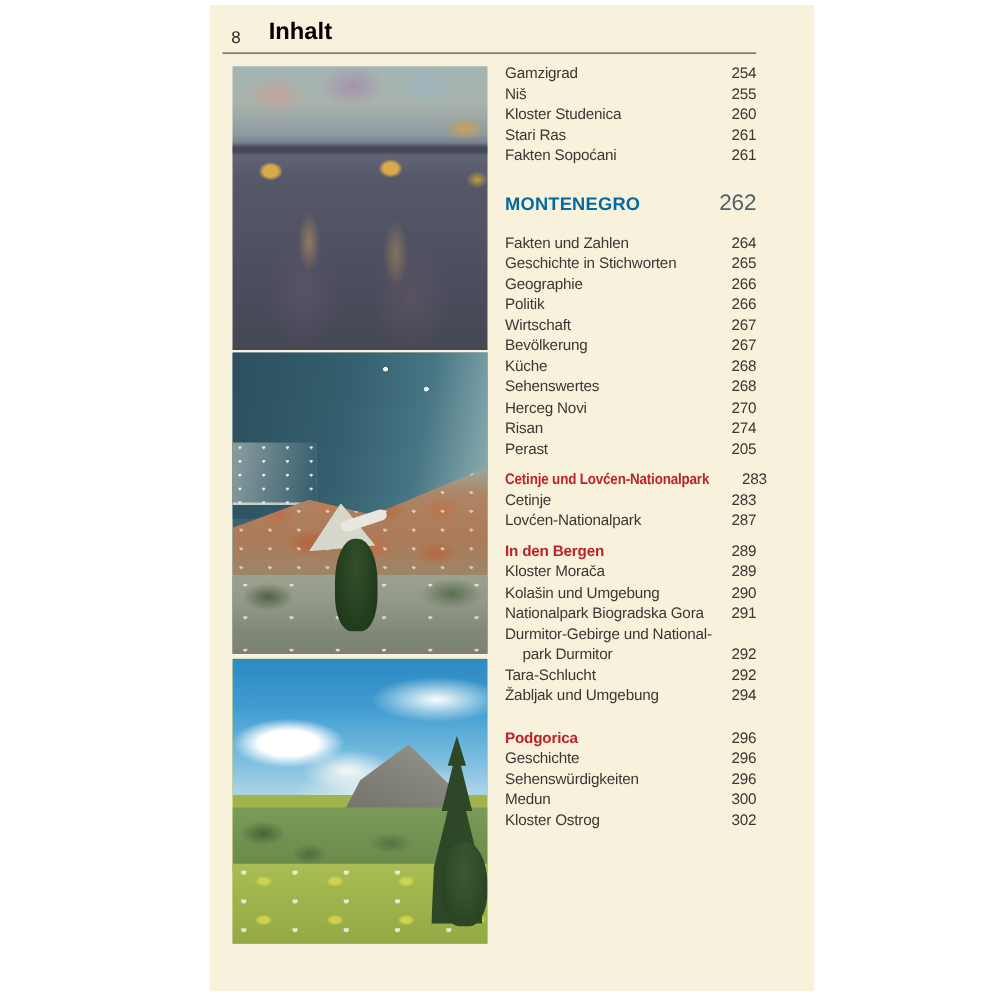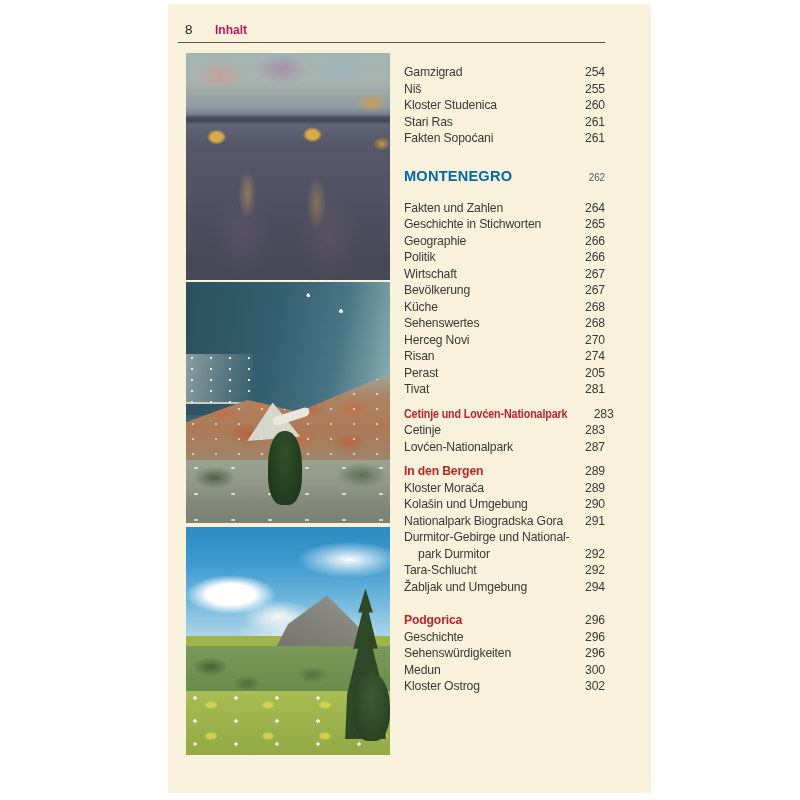--- a/index.html
+++ b/index.html
@@ -5,21 +5,21 @@
 <style>
   html,body{margin:0;padding:0;}
   body{width:800px;height:800px;background:#ffffff;position:relative;overflow:hidden;
        font-family:"Liberation Sans", sans-serif;}
   .page{position:absolute;left:168px;top:4px;width:483px;height:789px;background:#f8f1dc;}
 
   
   .header{position:absolute;left:10px;top:12px;width:427px;height:26px;
           border-bottom:1.5px solid #56524a;}
   .pnum{position:absolute;left:7px;bottom:5px;font-size:13.5px;color:#2c2a25;}
-  .ptitle{position:absolute;left:37px;bottom:5px;font-size:12px;font-weight:bold;color:#be185d;}
+  .ptitle{position:absolute;left:37px;bottom:5px;font-size:19px;font-weight:bold;color:#000000;}
 
   
   .photo{position:absolute;left:18px;width:204px;margin:0;padding:0;overflow:hidden;}
   .photo > div{position:absolute;}
   #fresco{top:49px;height:227px;
     background:
       radial-gradient(ellipse 13px 10px at 15% 37%, #d9ab46 0%, #d9ab46 45%, rgba(217,171,70,0) 75%),
       radial-gradient(ellipse 13px 10px at 62% 36%, #d9ab46 0%, #d9ab46 45%, rgba(217,171,70,0) 75%),
       radial-gradient(ellipse 12px 9px at 96% 40%, #c99b40 0%, rgba(201,155,64,0) 75%),
       radial-gradient(ellipse 22px 13px at 91% 22%, #c8a158 0%, rgba(200,161,88,0) 75%),
@@ -93,28 +93,28 @@
     clip-path:polygon(50% 0,68% 16%,58% 16%,80% 40%,68% 40%,95% 70%,100% 100%,0 100%,5% 70%,32% 40%,20% 40%,42% 16%,32% 16%);}
   .m-meadow{left:0;bottom:0;width:100%;height:28%;
     background:
       radial-gradient(4px 3px at 9px 7px, rgba(240,238,228,.9) 55%, rgba(240,238,228,0) 60%) 0 0/41px 23px repeat,
       radial-gradient(10px 6px at 25px 14px, rgba(214,216,80,.85) 40%, rgba(214,216,80,0) 70%) 0 0/57px 31px repeat,
       linear-gradient(180deg, #a9bd54 0%, #9fb44c 40%, #93a945 100%);}
   .m-bush{right:0;bottom:6%;width:18%;height:30%;border-radius:50% 50% 40% 40%;
     background:radial-gradient(ellipse at 50% 35%, #3d5a33 0%, #2b4524 70%);}
 
   
-  .toc{position:absolute;left:236px;top:60px;width:201px;color:#3b3833;letter-spacing:-0.15px;}
+  .toc{position:absolute;left:236px;top:46px;width:201px;color:#3b3833;letter-spacing:-0.15px;}
   .toc-row{display:flex;justify-content:space-between;align-items:baseline;
            line-height:16.5px;font-size:12.2px;}
   .toc-label{white-space:nowrap;}
   .toc-page{margin-left:4px;}
   .toc-row.chapter{margin-bottom:12px;line-height:20px;}
   .chapter .toc-label{font-weight:bold;font-size:14.6px;letter-spacing:.2px;color:#0369a1;}
-  .chapter .toc-page{font-size:10px;color:#51606c;}
+  .chapter .toc-page{font-size:18px;color:#51606c;}
   .section .toc-label{font-weight:bold;color:#b9252b;}
   .gap-small{margin-top:8px;}
   .gap-medium{margin-top:17px;}
   .gap-large{margin-top:19px;}
   .wrap-end .toc-label{padding-left:14px;}
   .squeeze .toc-label{transform:scaleX(.88);transform-origin:0 70%;}
 </style>
 </head>
 <body>
 
@@ -208,24 +208,20 @@
         <span class="toc-page">270</span>
       </div>
       <div class="toc-row plain">
         <span class="toc-label">Risan</span>
         <span class="toc-page">274</span>
       </div>
       <div class="toc-row plain">
         <span class="toc-label">Perast</span>
         <span class="toc-page">205</span>
       </div>
-      <div class="toc-row plain">
-        <span class="toc-label">Tivat</span>
-        <span class="toc-page">281</span>
-      </div>
       <div class="toc-row section gap-small squeeze">
         <span class="toc-label">Cetinje und Lovćen-Nationalpark</span>
         <span class="toc-page">283</span>
       </div>
       <div class="toc-row plain">
         <span class="toc-label">Cetinje</span>
         <span class="toc-page">283</span>
       </div>
       <div class="toc-row plain">
         <span class="toc-label">Lovćen-Nationalpark</span>

